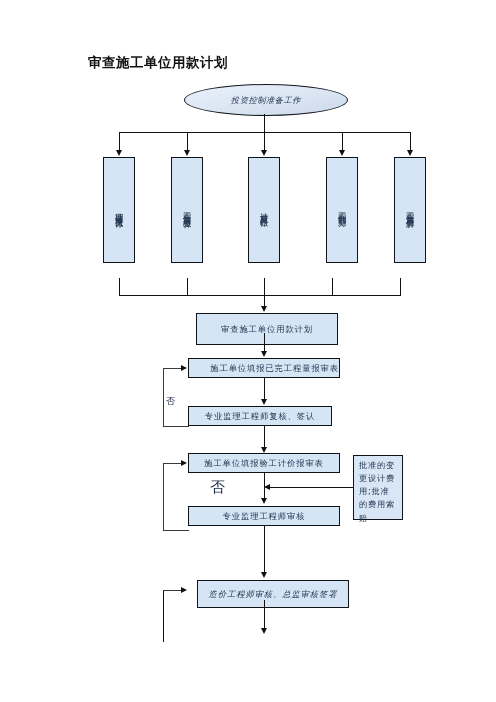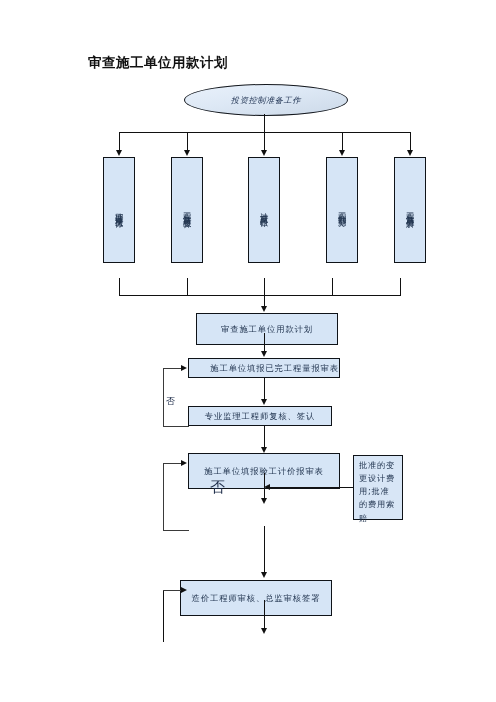--- a/index.html
+++ b/index.html
@@ -147,45 +147,48 @@
 
   <div class="hthin" style="left:163px;top:426px;width:26px;"></div>
   <div class="vthin" style="left:163px;top:368px;height:58px;"></div>
   <div class="hthin" style="left:163px;top:368px;width:19px;"></div>
   <div class="ar" style="left:181px;top:364.5px;"></div>
   <div class="no-label no-sm" style="left:166px;top:395px;">否</div>
 
   <div class="v" style="left:264px;top:426px;height:23px;"></div>
   <div class="ad" style="left:260.5px;top:447px;"></div>
 
-  <div class="box" style="left:188px;top:453px;width:152px;height:36px;">
+  <div class="box" style="left:188px;top:453px;width:152px;height:20px;">
     <span>施工单位填报验工计价报审表</span>
   </div>
 
   <div class="notebox" style="left:353px;top:455px;width:50px;height:65px;">
     <span>批准的变更设计费用;批准的费用索赔</span>
   </div>
 
   <div class="h" style="left:270px;top:487px;width:83px;"></div>
   <div class="ar" style="left:264px;top:483.5px;transform:rotate(180deg);"></div>
 
   <div class="v" style="left:264px;top:473px;height:27px;"></div>
   <div class="ad" style="left:260.5px;top:498px;"></div>
 
+  <div class="box" style="left:188px;top:506px;width:152px;height:20px;">
+    <span>专业监理工程师审核</span>
+  </div>
 
   <div class="hthin" style="left:163px;top:530px;width:26px;"></div>
   <div class="vthin" style="left:163px;top:463px;height:67px;"></div>
   <div class="hthin" style="left:163px;top:463px;width:19px;"></div>
   <div class="ar" style="left:181px;top:459.5px;"></div>
   <div class="no-label no-lg" style="left:210px;top:478px;">否</div>
 
   <div class="v" style="left:264px;top:526px;height:48px;"></div>
   <div class="ad" style="left:260.5px;top:572px;"></div>
 
-  <div class="box" style="left:180px;top:580px;width:152px;height:36px;">
+  <div class="box" style="left:197px;top:580px;width:152px;height:28px;font-style:italic;">
     <span>造价工程师审核、总监审核签署</span>
   </div>
 
   <div class="v" style="left:163px;top:590px;height:52px;"></div>
   <div class="hthin" style="left:163px;top:590px;width:19px;"></div>
   <div class="ar" style="left:181px;top:586.5px;"></div>
 
   <div class="v" style="left:264px;top:600px;height:30px;"></div>
   <div class="ad" style="left:260.5px;top:628px;"></div>
 

